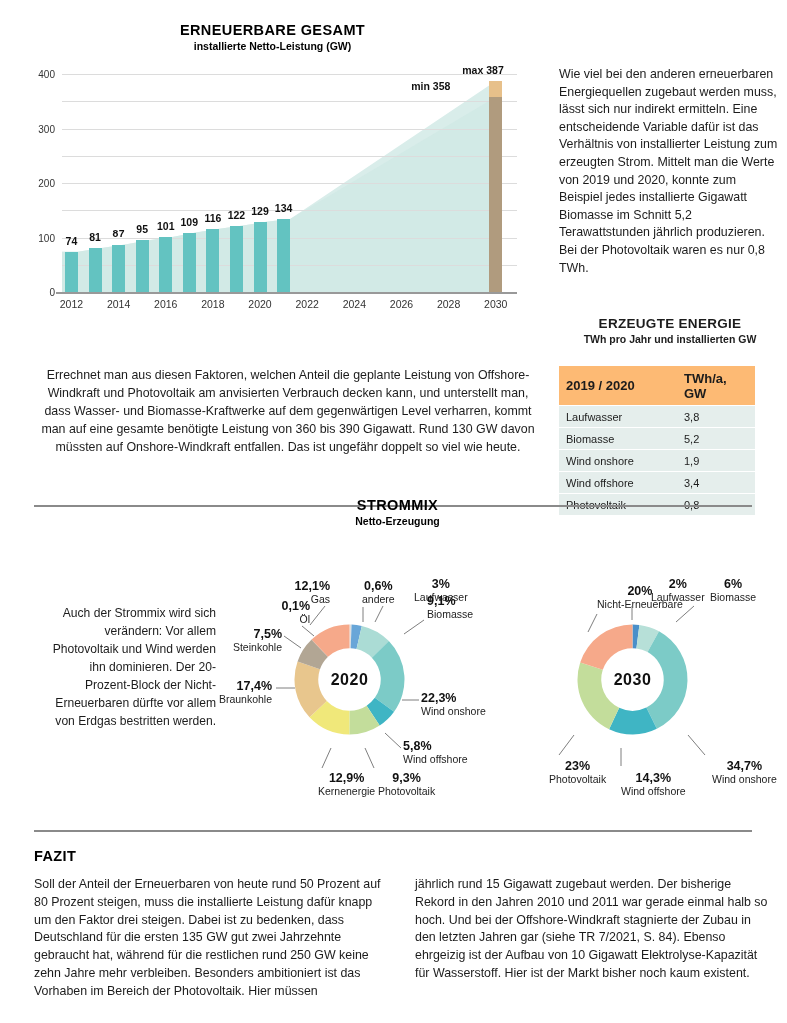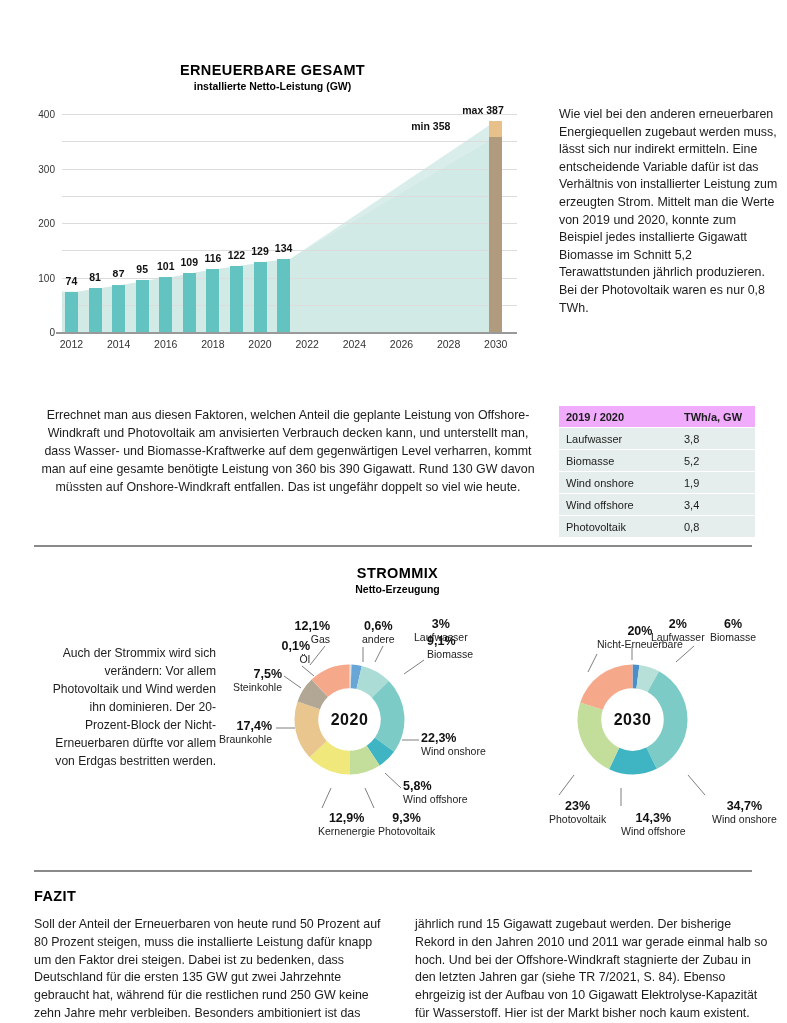--- a/index.html
+++ b/index.html
@@ -3,21 +3,21 @@
 <meta charset="utf-8">
 <style>
   * { box-sizing: border-box; margin: 0; padding: 0; }
   html, body {
     width: 787px; height: 1023px;
     background: #ffffff;
     font-family: "Liberation Sans", sans-serif;
     color: #1c1c1c;
     overflow: hidden;
   }
-  .page { position: relative; width: 787px; height: 802px; margin-top: 40px; }
+  .page { position: relative; width: 787px; height: 802px; }
 
   
   .chart-title {
     text-align: center;
     font-weight: 700;
     font-size: 14.5px;
     letter-spacing: 0.4px;
     color: #000;
   }
   .chart-sub {
@@ -76,35 +76,35 @@
   .tbl-title { text-align: center; font-weight: 700; font-size: 13.5px; letter-spacing:.3px; }
   .tbl-sub { text-align: center; font-weight: 700; font-size: 10.5px; margin-top: 2px; }
   table.energy {
     position: absolute; left: 559px; top: 366px; width: 196px;
     border-collapse: collapse; font-size: 11px;
   }
   table.energy th, table.energy td {
     padding: 4.5px 7px; text-align: left; font-weight: 400;
     border-bottom: 1px solid #ffffff;
   }
-  table.energy thead th { background: #f0abfc; font-weight: 700; font-size: 11px; }
+  table.energy thead th { background: #fdba74; font-weight: 700; font-size: 13px; }
   table.energy tbody tr { background: #e5eeec; }
   table.energy td.val { width: 78px; }
 
   
   .midpara {
     position: absolute; left: 34px; top: 366px; width: 508px;
     font-size: 12.4px; line-height: 18px; text-align: center; color: #1c1c1c;
   }
 
   
   .divider { position: absolute; left: 34px; width: 718px; height: 2px; background: #8a8a8a; }
 
   
-  .sec2-title { position: absolute; left: 0; top: 525px; width: 787px; padding-left: 8px; }
+  .sec2-title { position: absolute; left: 0; top: 497px; width: 787px; padding-left: 8px; }
   .donut-note {
     position: absolute; left: 48px; top: 604px; width: 168px;
     font-size: 12.1px; line-height: 18px; text-align: right; color: #1c1c1c;
   }
   .donut-block { position: absolute; }
   .donut-svg { display: block; }
   .donut-center {
     position: absolute; left: 50%; top: 50%; transform: translate(-50%,-50%);
     font-size: 16px; font-weight: 700; color: #111; letter-spacing: .5px;
   }
@@ -191,20 +191,24 @@
           <div class="bar2030" style="left: 427.282px; height: 195.11px; background: rgb(176, 155, 126);"></div>
           <div class="bar2030-cap" style="left: 427.282px; top: 7.085px; height: 15.805px; background: rgb(231, 192, 138);"></div>
           <div class="minmax" style="left: 349.282px; top: 5.89px;">min 358</div>
           <div class="minmax" style="left: 400.282px; top: -9.915px;">max 387</div>
         </div>
     </div>
   </div>
 
   <div class="rightcol">Wie viel bei den anderen erneuerbaren Energiequellen zugebaut werden muss, lässt sich nur indirekt ermitteln. Eine entscheidende Variable dafür ist das Verhältnis von installierter Leistung zum erzeugten Strom. Mittelt man die Werte von 2019 und 2020, konnte zum Beispiel jedes installierte Gigawatt Biomasse im Schnitt 5,2 Terawattstunden jährlich produzieren. Bei der Photovoltaik waren es nur 0,8 TWh.</div>
 
+  <div class="tbl-head-wrap">
+    <div class="tbl-title">ERZEUGTE ENERGIE</div>
+    <div class="tbl-sub">TWh pro Jahr und installierten GW</div>
+  </div>
   <table class="energy">
     <thead>
       <tr>
         <th>2019 / 2020</th>
         <th class="val">TWh/a, GW</th>
       </tr>
     </thead>
     <tbody id="energy-body">
         <tr>
           <td>Laufwasser</td>

